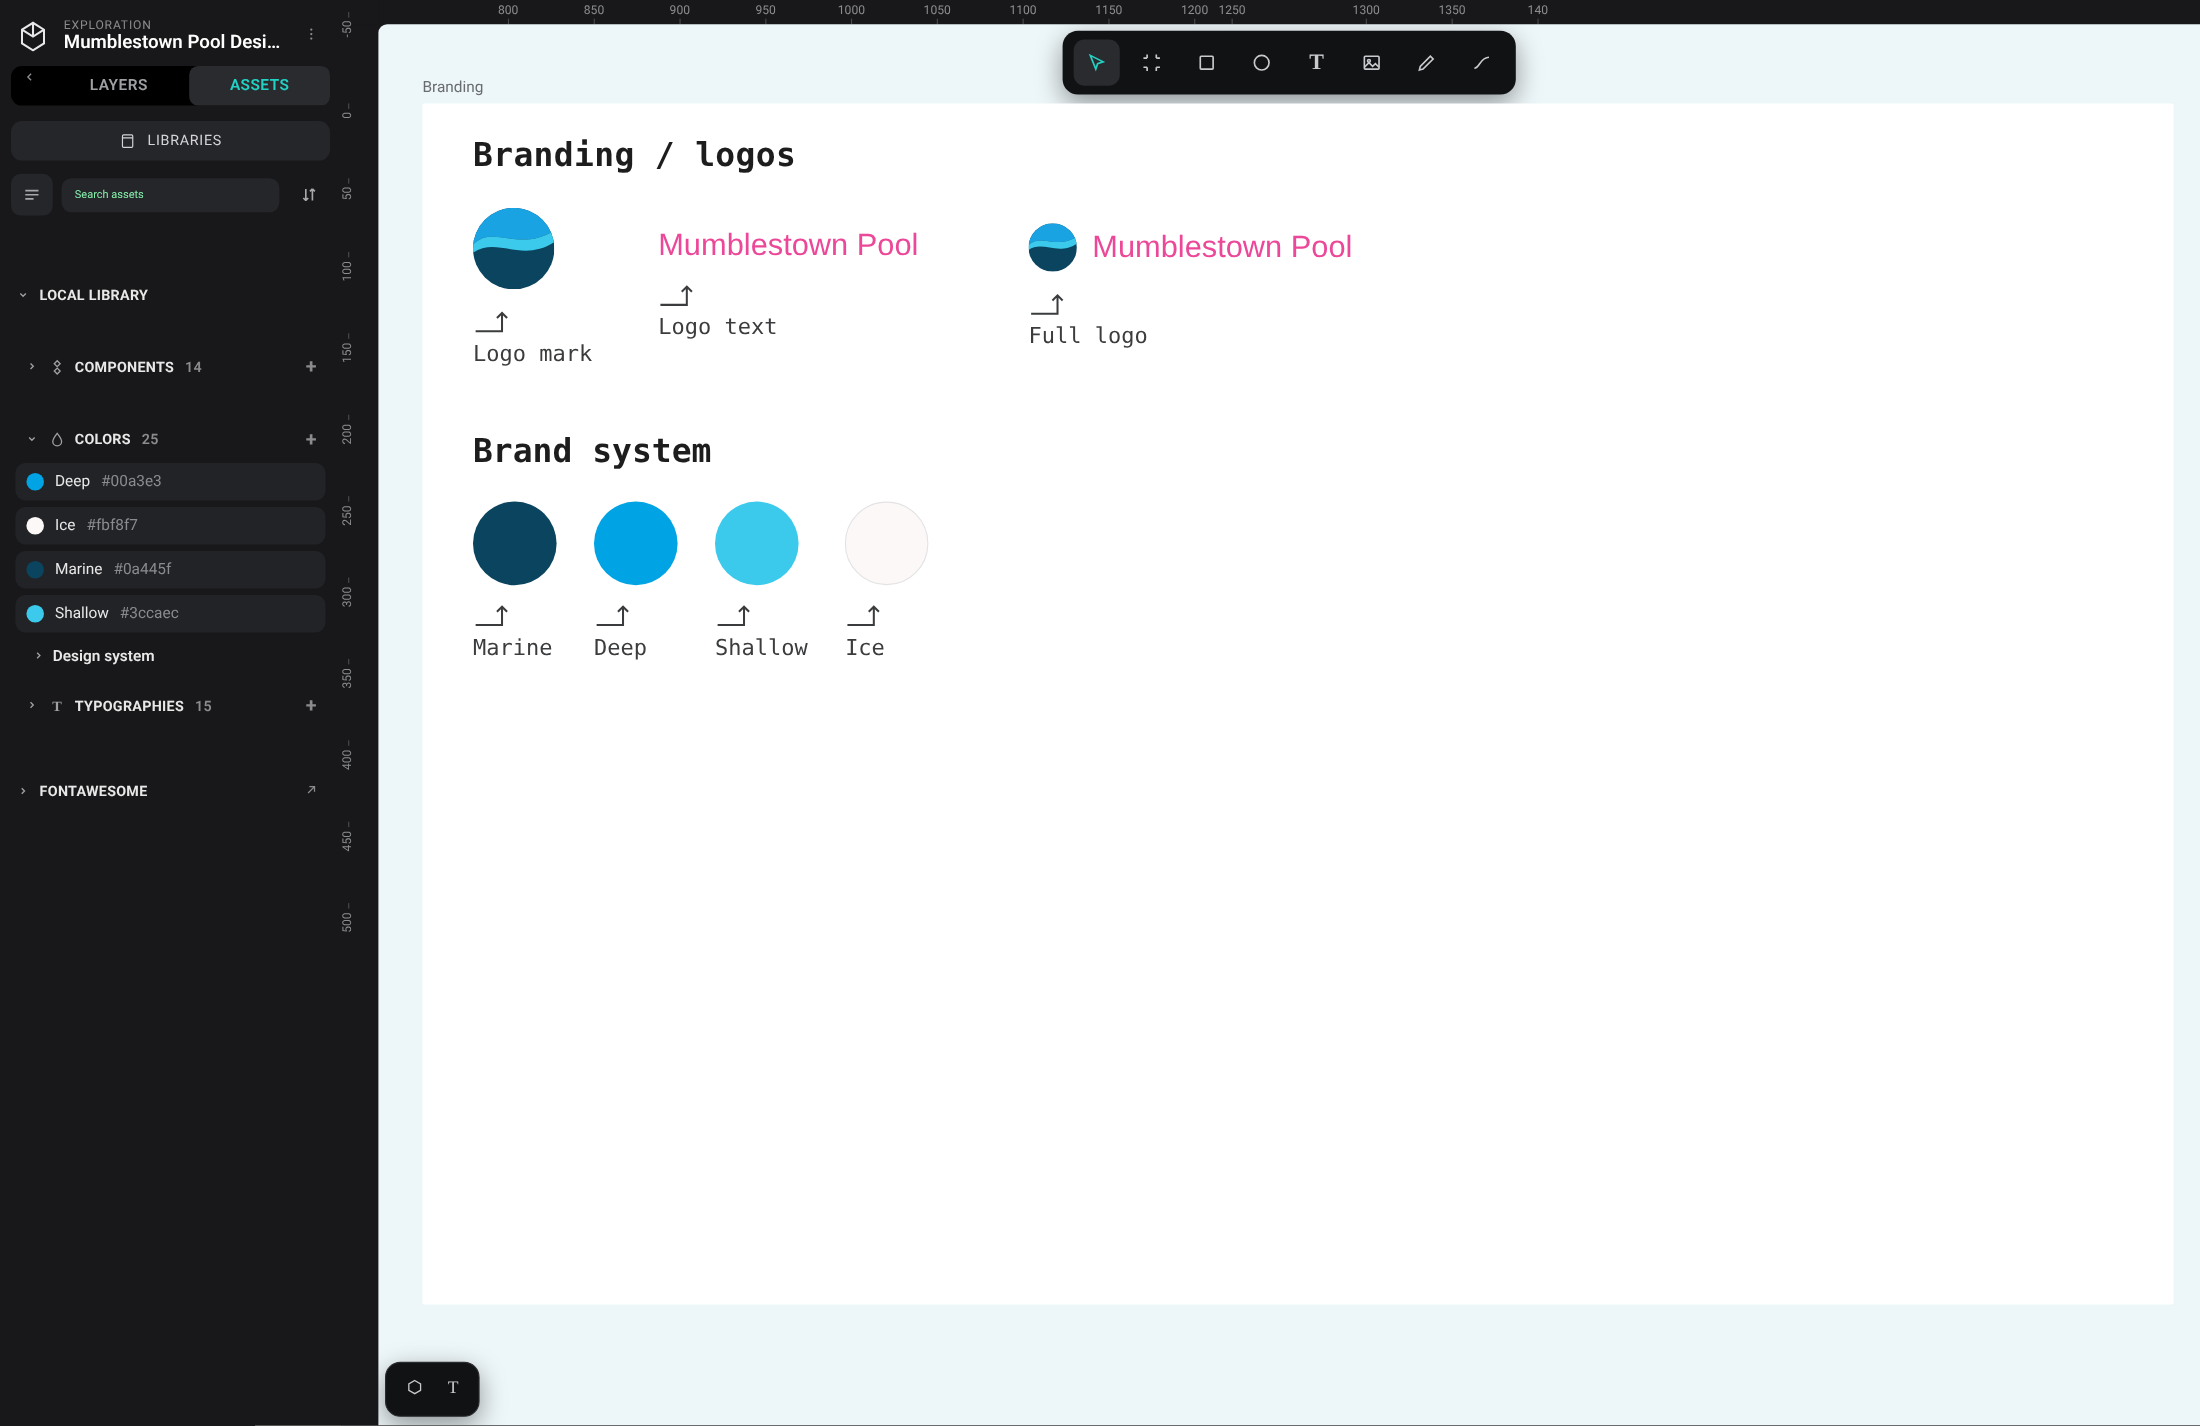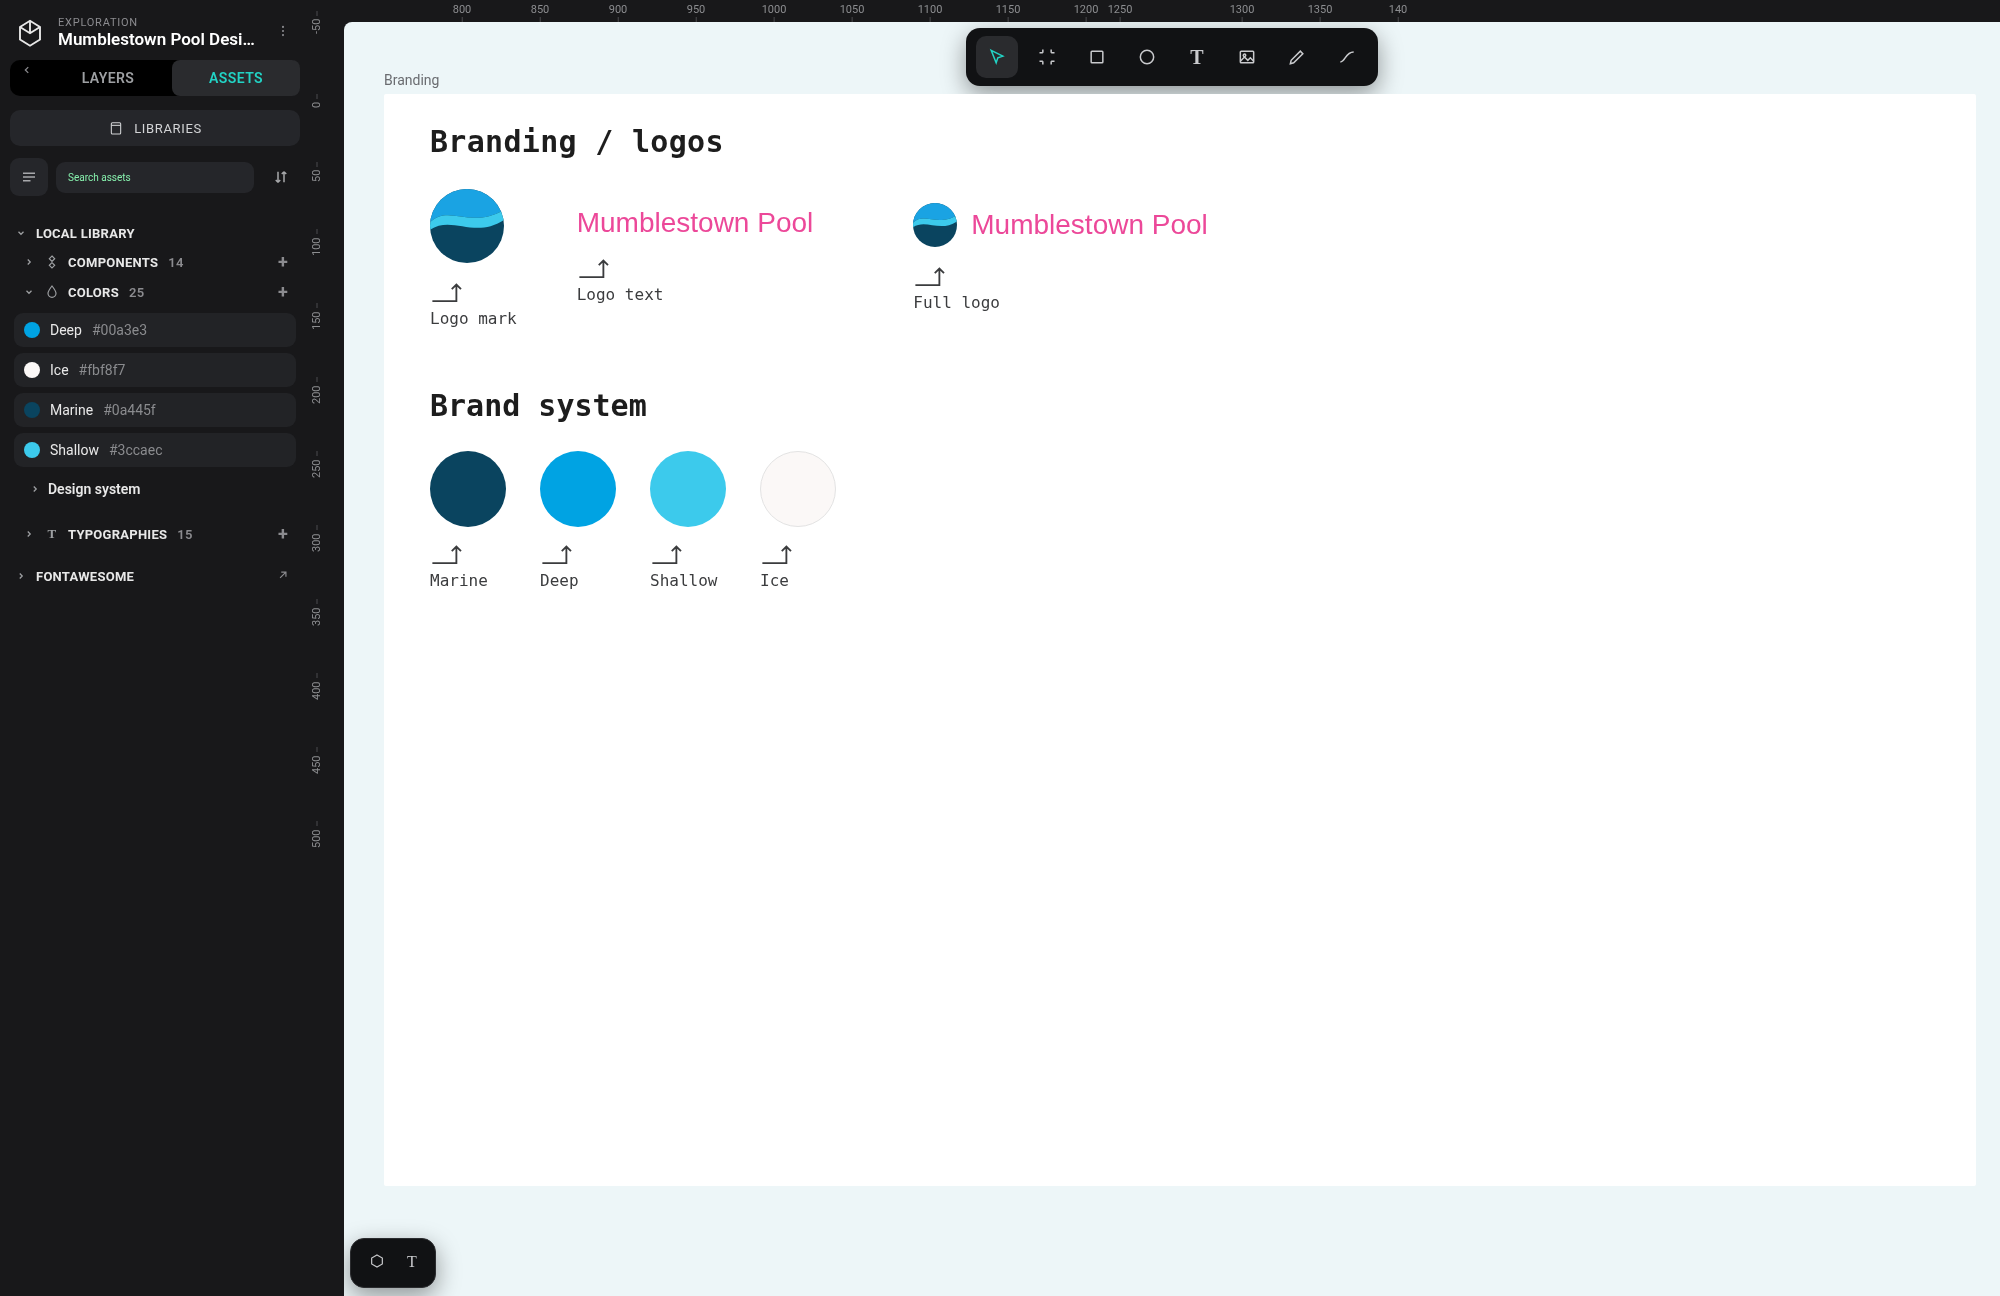--- a/index.html
+++ b/index.html
@@ -23,21 +23,21 @@
 
   .pill-row { margin: 4px 4px 8px 4px; }
   .pill { background: #25262a; border-radius: 10px; display: flex; align-items: center; justify-content: center; gap: 10px; padding: 10px; color: #d3d4d6; font-size: 13px; letter-spacing: .05em; cursor: pointer; }
   .pill svg { width: 16px; height: 16px; }
 
   .search-row { display: flex; align-items: center; gap: 8px; margin: 4px 4px 12px 4px; }
   .icon-btn { width: 38px; height: 38px; display: flex; align-items: center; justify-content: center; background: #25262a; border-radius: 9px; color: #a7a8ab; cursor: pointer; }
   .search-box { flex: 1; background: #25262a; border-radius: 9px; padding: 10px 12px; color: #86efac; font-size: 10px; }
 
   .section { margin-top: 12px; }
-  .section-header { display: flex; align-items: center; gap: 8px; padding: 6px 10px; color: #e8e8e8; font-size: 13px; font-weight: 700; letter-spacing: .02em; cursor: pointer; }
+  .section-header { display: flex; align-items: center; gap: 8px; padding: 6px 10px; color: #e8e8e8; font-size: 13px; font-weight: 700; letter-spacing: .02em; cursor: pointer; margin-top: 36px; }
   .section-header .chev { width: 12px; color: #9ea0a3; }
   .section-header .count { color: #8b8b8f; font-weight: 600; margin-left: 2px; }
   .section-header .spacer { flex: 1; }
   .section-header .plus, .section-header .ext { color: #8b8b8f; width: 22px; text-align: center; cursor: pointer; font-size: 18px; line-height: 1; }
   .section-header .type-icon { width: 16px; height: 16px; color: #9ea0a3; display: inline-flex; align-items: center; justify-content: center; }
 
   .color-item { display: flex; align-items: center; gap: 10px; background: #222326; margin: 6px 8px; padding: 9px 10px; border-radius: 9px; cursor: pointer; }
   .swatch { width: 16px; height: 16px; border-radius: 50%; }
   .color-name { font-size: 14px; color: #e8e8e8; }
   .color-hex  { font-size: 14px; color: #8a8b8e; }
@@ -66,21 +66,21 @@
   .artboard h2 { font-size: 30px; font-weight: 700; margin: 60px 0 28px 0; }
 
   .logos-row { display: flex; align-items: flex-start; gap: 60px; }
   .logo-col { display: flex; flex-direction: column; gap: 16px; }
   .logo-mark { width: 74px; height: 74px; }
   .logo-text { font-family: -apple-system, sans-serif; font-size: 28px; font-weight: 400; color: #ec4899; white-space: nowrap; }
   .full-logo { display: flex; align-items: center; gap: 14px; }
   .full-logo .logo-mark { width: 44px; height: 44px; }
   .anno { display: flex; flex-direction: column; gap: 6px; }
   .anno-arrow { width: 38px; height: 24px; }
-  .anno-text { font-size: 16px; color: #3b3c3e; }
+  .anno-text { font-size: 20px; color: #3b3c3e; }
 
   .brandcolors-row { display: flex; gap: 34px; }
   .bc { display: flex; flex-direction: column; gap: 14px; }
   .bc-circle { width: 76px; height: 76px; border-radius: 50%; }
   .bc-ice { border: 1px solid #e3e3e3; }
 
   .bottom-tool { position: absolute; left: 6px; bottom: 8px; background: #111214; border: 1px solid #2b2c2f; border-radius: 14px; padding: 14px 18px; display: flex; gap: 22px; color: #c7c8cb; box-shadow: 0 8px 24px rgba(0,0,0,.4); }
   .bottom-tool span { cursor: pointer; font-size: 16px; }
   .bottom-tool .hex { width:16px; height:16px; }
 </style>

